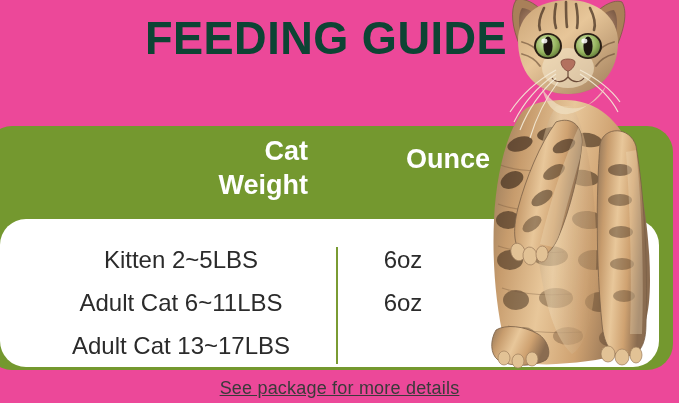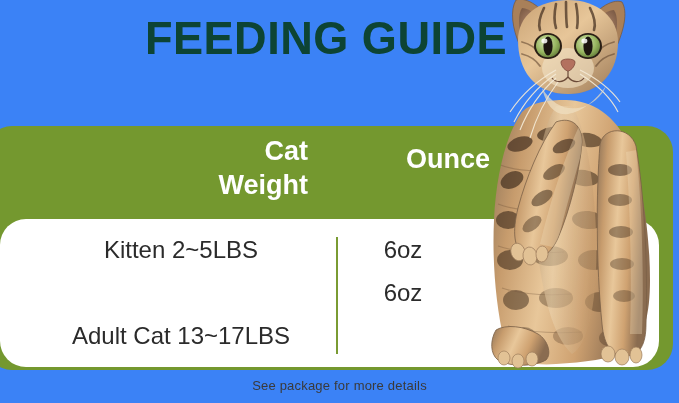--- a/index.html
+++ b/index.html
@@ -4,21 +4,21 @@
 <style>
   html, body {
     margin: 0;
     padding: 0;
     background: #ffffff;
   }
   #root {
     position: relative;
     width: 679px;
     height: 403px;
-    background: #3b82f6;
+    background: #ec4899;
     overflow: hidden;
     font-family: "Liberation Sans", sans-serif;
   }
 
   
   .title {
     position: absolute;
     left: 0;
     top: 12px;
     width: 652px;
@@ -83,21 +83,21 @@
     white-space: nowrap;
   }
   .head-cell .l2 { display: block; }
   .head-weight { left: 52px; width: 256px; }
   .head-ounce  { left: 310px; width: 180px; margin-top: 8px; }
 
   
   .rows {
     position: absolute;
     left: 14px;
-    top: 95px;
+    top: 105px;
     width: 581px;
     height: 148px;
     padding-left: 28px;
   }
   .divider {
     position: absolute;
     left: 336px;
     top: 16px;
     width: 2px;
     height: 117px;
@@ -128,23 +128,24 @@
   .cell-ounce  { left: 348px; width: 110px; }
 
   
   .footer {
     position: absolute;
     left: 0;
     top: 378px;
     width: 679px;
     text-align: center;
     font-family: "Liberation Sans", sans-serif;
-    font-size: 13px;
+    font-size: 18px;
     color: #3a3a3a;
     letter-spacing: 0.2px;
+    text-decoration: underline;
   }
 
   
   .cat {
     position: absolute;
     left: 460px;
     top: -6px;
     width: 219px;
     height: 382px;
   }
@@ -174,20 +175,21 @@
 
     <div class="rows">
       <div class="divider"></div>
 
       <div class="row row-0">
         <div class="cell cell-weight">Kitten 2~5LBS</div>
         <div class="cell cell-ounce">6oz</div>
       </div>
 
       <div class="row row-1">
+        <div class="cell cell-weight">Adult Cat 6~11LBS</div>
         <div class="cell cell-ounce">6oz</div>
       </div>
 
       <div class="row row-2">
         <div class="cell cell-weight">Adult Cat 13~17LBS</div>
       </div>
     </div>
   </div>
 
   <div class="footer">See package for more details</div>

